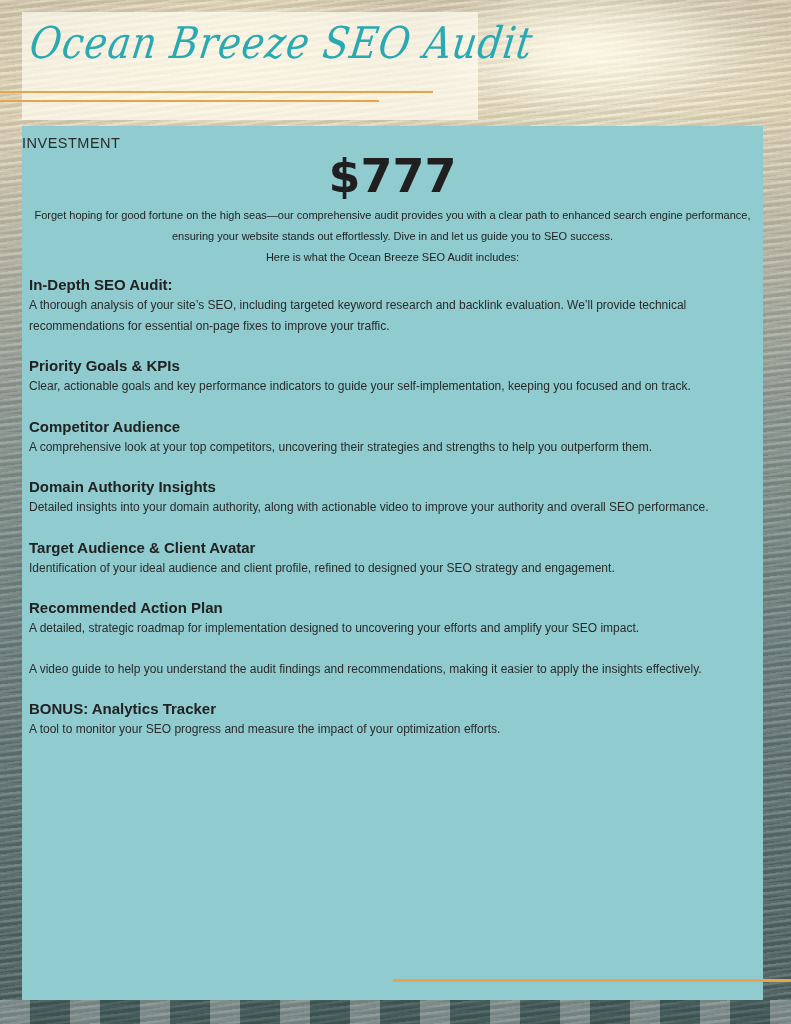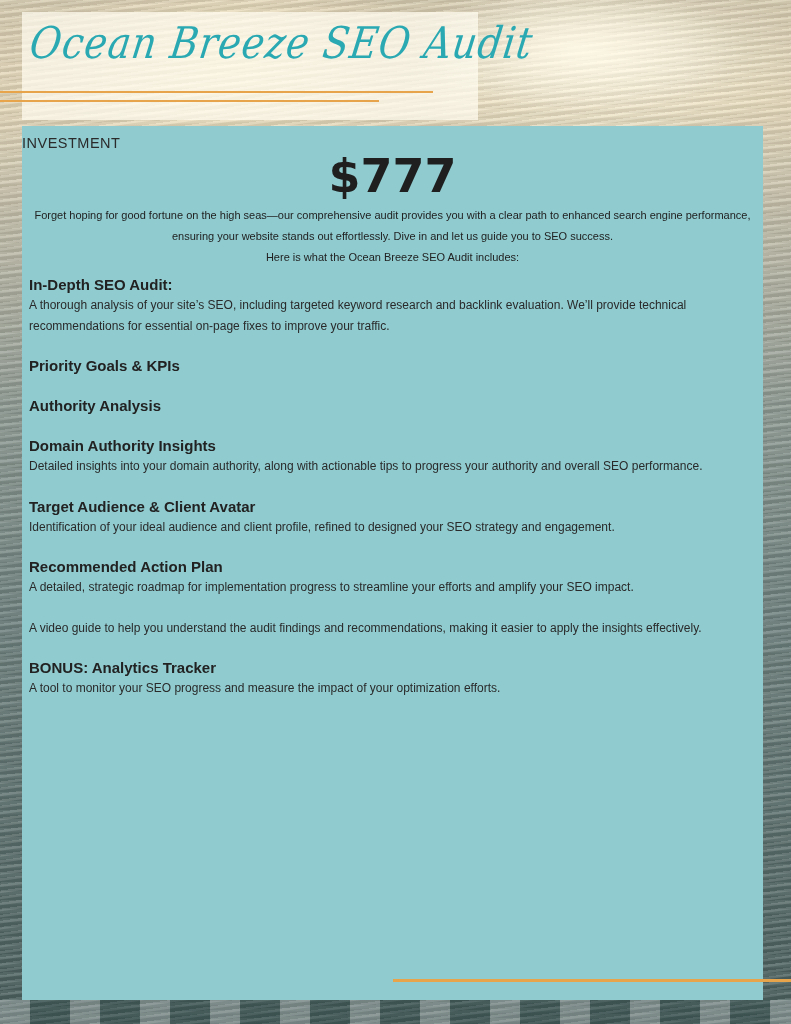--- a/index.html
+++ b/index.html
@@ -85,35 +85,37 @@
     <p>Here is what the Ocean Breeze SEO Audit includes:</p>
   </div>
 
   <div class="sections">
     <div class="section">
       <h3>In-Depth SEO Audit:</h3>
       <p>A thorough analysis of your site’s SEO, including targeted keyword research and backlink evaluation. We’ll provide technical recommendations for essential on-page fixes to improve your traffic.</p>
     </div>
     <div class="section">
       <h3>Priority Goals &amp; KPIs</h3>
+      <p>Clear, actionable goals and key performance indicators to guide your self-implementation, keeping you focused and on track.</p>
     </div>
     <div class="section">
-      <h3>Authority Analysis</h3>
+      <h3>Competitor Audience</h3>
+      <p>A comprehensive look at your top competitors, uncovering their strategies and strengths to help you outperform them.</p>
     </div>
     <div class="section">
       <h3>Domain Authority Insights</h3>
-      <p>Detailed insights into your domain authority, along with actionable tips to progress your authority and overall SEO performance.</p>
+      <p>Detailed insights into your domain authority, along with actionable video to improve your authority and overall SEO performance.</p>
     </div>
     <div class="section">
       <h3>Target Audience &amp; Client Avatar</h3>
       <p>Identification of your ideal audience and client profile, refined to designed your SEO strategy and engagement.</p>
     </div>
     <div class="section">
       <h3>Recommended Action Plan</h3>
-      <p>A detailed, strategic roadmap for implementation progress to streamline your efforts and amplify your SEO impact.</p>
+      <p>A detailed, strategic roadmap for implementation designed to uncovering your efforts and amplify your SEO impact.</p>
     </div>
     <div class="section">
       <p>A video guide to help you understand the audit findings and recommendations, making it easier to apply the insights effectively.</p>
     </div>
     <div class="section">
       <h3>BONUS: Analytics Tracker</h3>
       <p>A tool to monitor your SEO progress and measure the impact of your optimization efforts.</p>
     </div>
   </div>
 </div>

